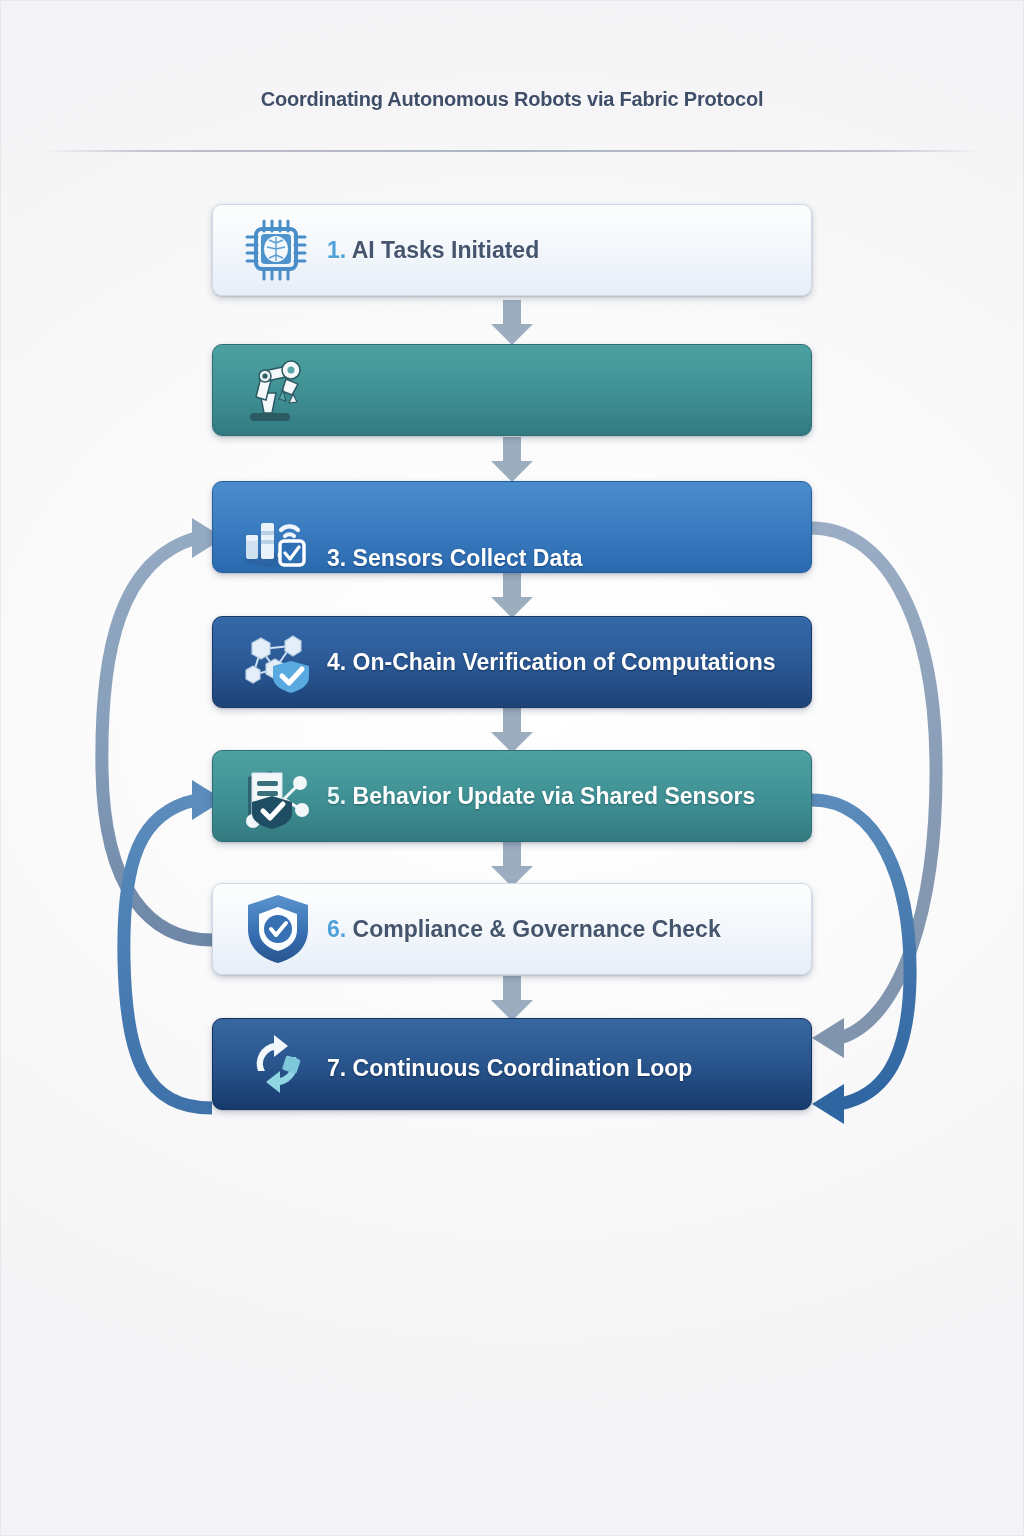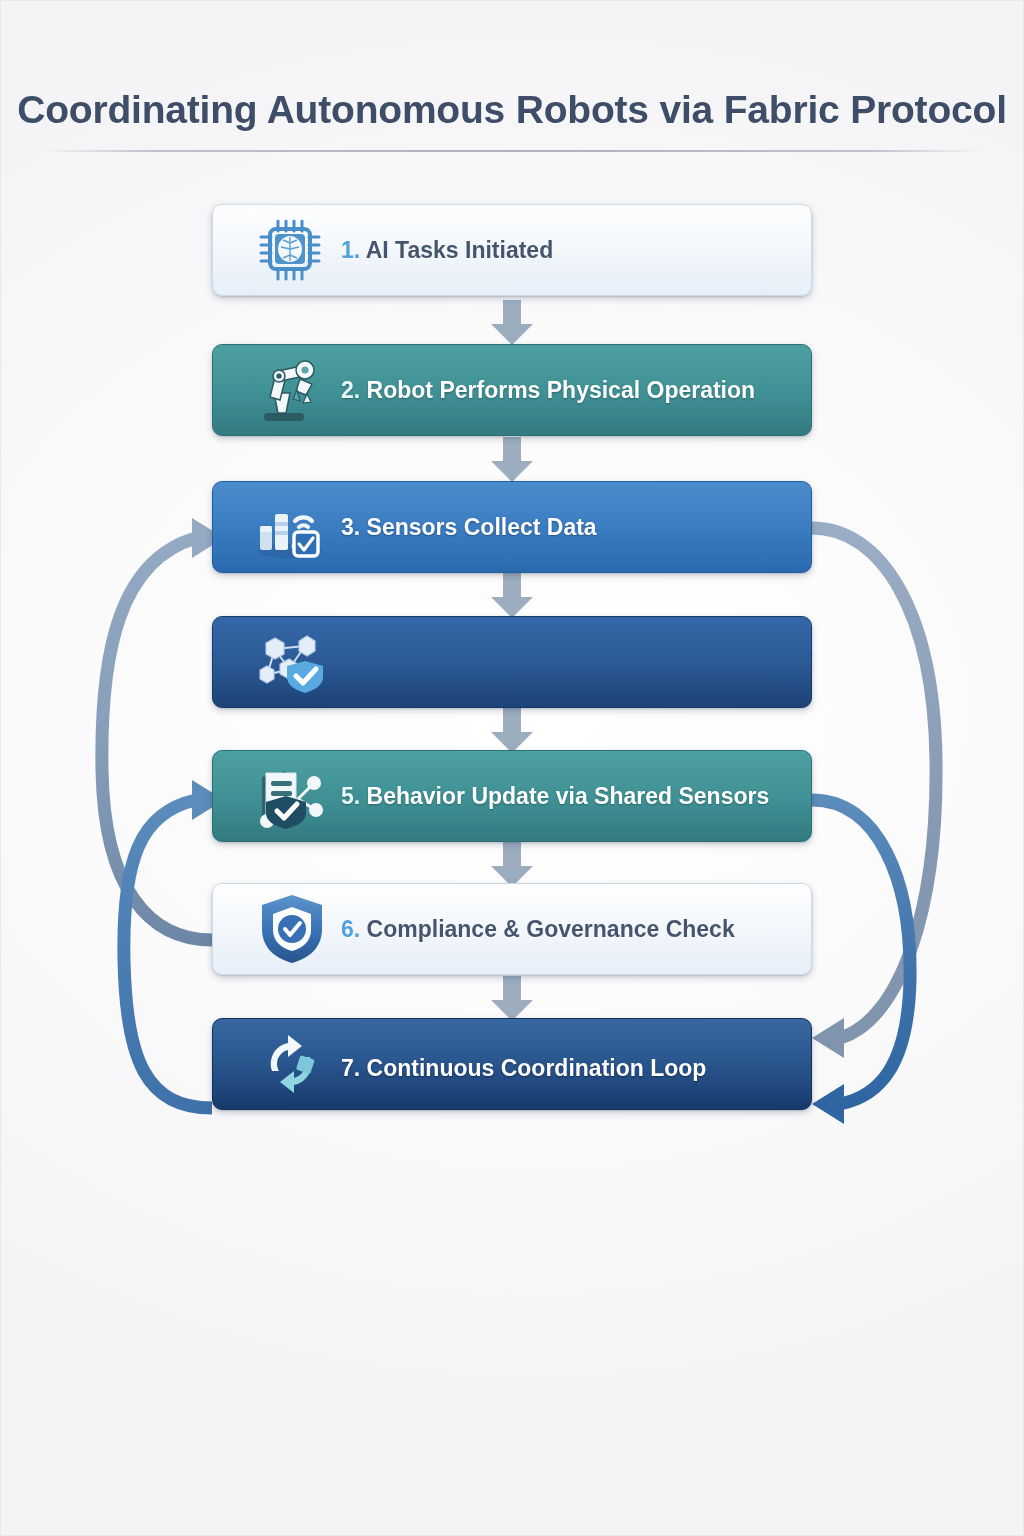--- a/index.html
+++ b/index.html
@@ -27,21 +27,21 @@
 
   
   #title-area {
     position: absolute;
     top: 88px;
     left: 0;
     width: 1024px;
     text-align: center;
   }
   #doc-title {
-    font-size: 39px;
+    font-size: 20px;
     font-weight: bold;
     color: #3f4e68;
     letter-spacing: -0.2px;
     text-shadow: 0 1px 1px rgba(255,255,255,0.9);
   }
   #title-rule {
     position: absolute;
     top: 150px;
     left: 42px;
     width: 940px;
@@ -72,21 +72,21 @@
   }
 
   .step {
     position: absolute;
     left: 212px;
     width: 600px;
     height: 92px;
     border-radius: 10px;
     display: flex;
     align-items: center;
-    padding-left: 36px;
+    padding-left: 22px;
     box-shadow: 0 3px 7px rgba(40,55,80,0.22), 0 1px 2px rgba(40,55,80,0.18);
   }
   .step .icon-wrap {
     width: 86px;
     height: 72px;
     flex: 0 0 86px;
     display: flex;
     align-items: center;
     justify-content: center;
   }
@@ -111,20 +111,21 @@
     background: linear-gradient(to bottom, #4da0a0 0%, #3f9094 55%, #327a80 100%);
     border: 1px solid #2d6f74;
   }
   .step.teal .label { color: #ffffff; text-shadow: 0 1px 2px rgba(0,45,50,0.4); }
   .step.teal .num { color: #eafafb; }
 
   
   .step.blue {
     background: linear-gradient(to bottom, #4a8ccb 0%, #3a7cc0 52%, #2a69ae 100%);
     border: 1px solid #245d9c;
+    align-items: flex-end;
   }
   .step.blue .label { color: #ffffff; text-shadow: 0 1px 2px rgba(0,25,60,0.42); }
   .step.blue .num { color: #ffffff; }
 
   
   .step.navy {
     background: linear-gradient(to bottom, #3568a8 0%, #2a5894 55%, #1d4276 100%);
     border: 1px solid #193a68;
   }
   .step.navy .label { color: #ffffff; text-shadow: 0 1px 2px rgba(0,15,40,0.5); }
@@ -284,24 +285,20 @@
         <path d="M22 14 L50 8 L53 18 L25 24 Z" fill="#f4f8fa" stroke="#2b5a62" stroke-width="1.5"></path>
         <circle cx="23" cy="19" r="6" fill="#e9eff3" stroke="#2b5a62" stroke-width="1.5"></circle>
         <circle cx="23" cy="19" r="2.6" fill="#2b5a62"></circle>
         <circle cx="49" cy="13" r="9" fill="#f4f8fa" stroke="#2b5a62" stroke-width="1.5"></circle>
         <circle cx="49" cy="13" r="3.6" fill="#5aa7ab"></circle>
         <path d="M44 22 L40 34 L50 38 L56 27 Z" fill="#f4f8fa" stroke="#2b5a62" stroke-width="1.5"></path>
         <path d="M41 33 L37 42 L44 44 Z" fill="#5aa7ab" stroke="#2b5a62" stroke-width="1.2"></path>
         <path d="M51 37 L55 45 L47 46 Z" fill="#e9eff3" stroke="#2b5a62" stroke-width="1.2"></path>
       </svg>
     </div>
-    <div class="label">
-      <span class="num">2.</span>
-      <span>Robot Performs Physical Operation</span>
-    </div>
   </div>
 
   <div class="step blue" style="top:481px">
     <div class="icon-wrap">
       <svg width="76" height="66" viewBox="0 0 76 66">
         <ellipse cx="36" cy="57" rx="32" ry="7" fill="#2a5f9b" opacity="0.55"></ellipse>
         <rect x="6" y="32" width="12" height="24" rx="2" fill="#cfe0f0"></rect>
         <rect x="6" y="32" width="12" height="6" rx="2" fill="#eaf2fa"></rect>
         <rect x="21" y="20" width="13" height="36" rx="2" fill="#eaf2fa"></rect>
         <rect x="21" y="28" width="13" height="4" fill="#b9d0e8"></rect>
@@ -335,20 +332,24 @@
         </g>
         <g fill="#e4eef8" stroke="#b4cbe3" stroke-width="1.2">
           <polygon points="22,9 31,14 31,25 22,30 13,25 13,14"></polygon>
           <polygon points="54,7 62,12 62,22 54,27 46,22 46,12"></polygon>
           <polygon points="36,30 45,35 45,45 36,50 27,45 27,35"></polygon>
           <polygon points="14,37 21,41 21,50 14,54 7,50 7,41"></polygon>
         </g>
         <path d="M52 32 L70 37 V48 C70 56 62 61 52 64 C42 61 34 56 34 48 V37 Z" fill="#5aaae2"></path>
         <path d="M43 47 L50 54 L63 40" fill="none" stroke="#ffffff" stroke-width="5" stroke-linecap="round" stroke-linejoin="round"></path>
       </svg>
+    </div>
+    <div class="label">
+      <span class="num">4.</span>
+      <span>On-Chain Verification of Computations</span>
     </div>
   </div>
 
   <div class="step teal" style="top:750px">
     <div class="icon-wrap">
       <svg width="80" height="70" viewBox="0 0 80 70">
         <path d="M10 16 L34 10 V56 L10 62 Z" fill="#2e6470"></path>
         <path d="M14 12 H44 V58 H14 Z" fill="#f2f7fa" stroke="#dbe7ee" stroke-width="1"></path>
         <rect x="19" y="20" width="21" height="5" rx="2" fill="#39707c"></rect>
         <rect x="19" y="30" width="21" height="5" rx="2" fill="#39707c"></rect>

